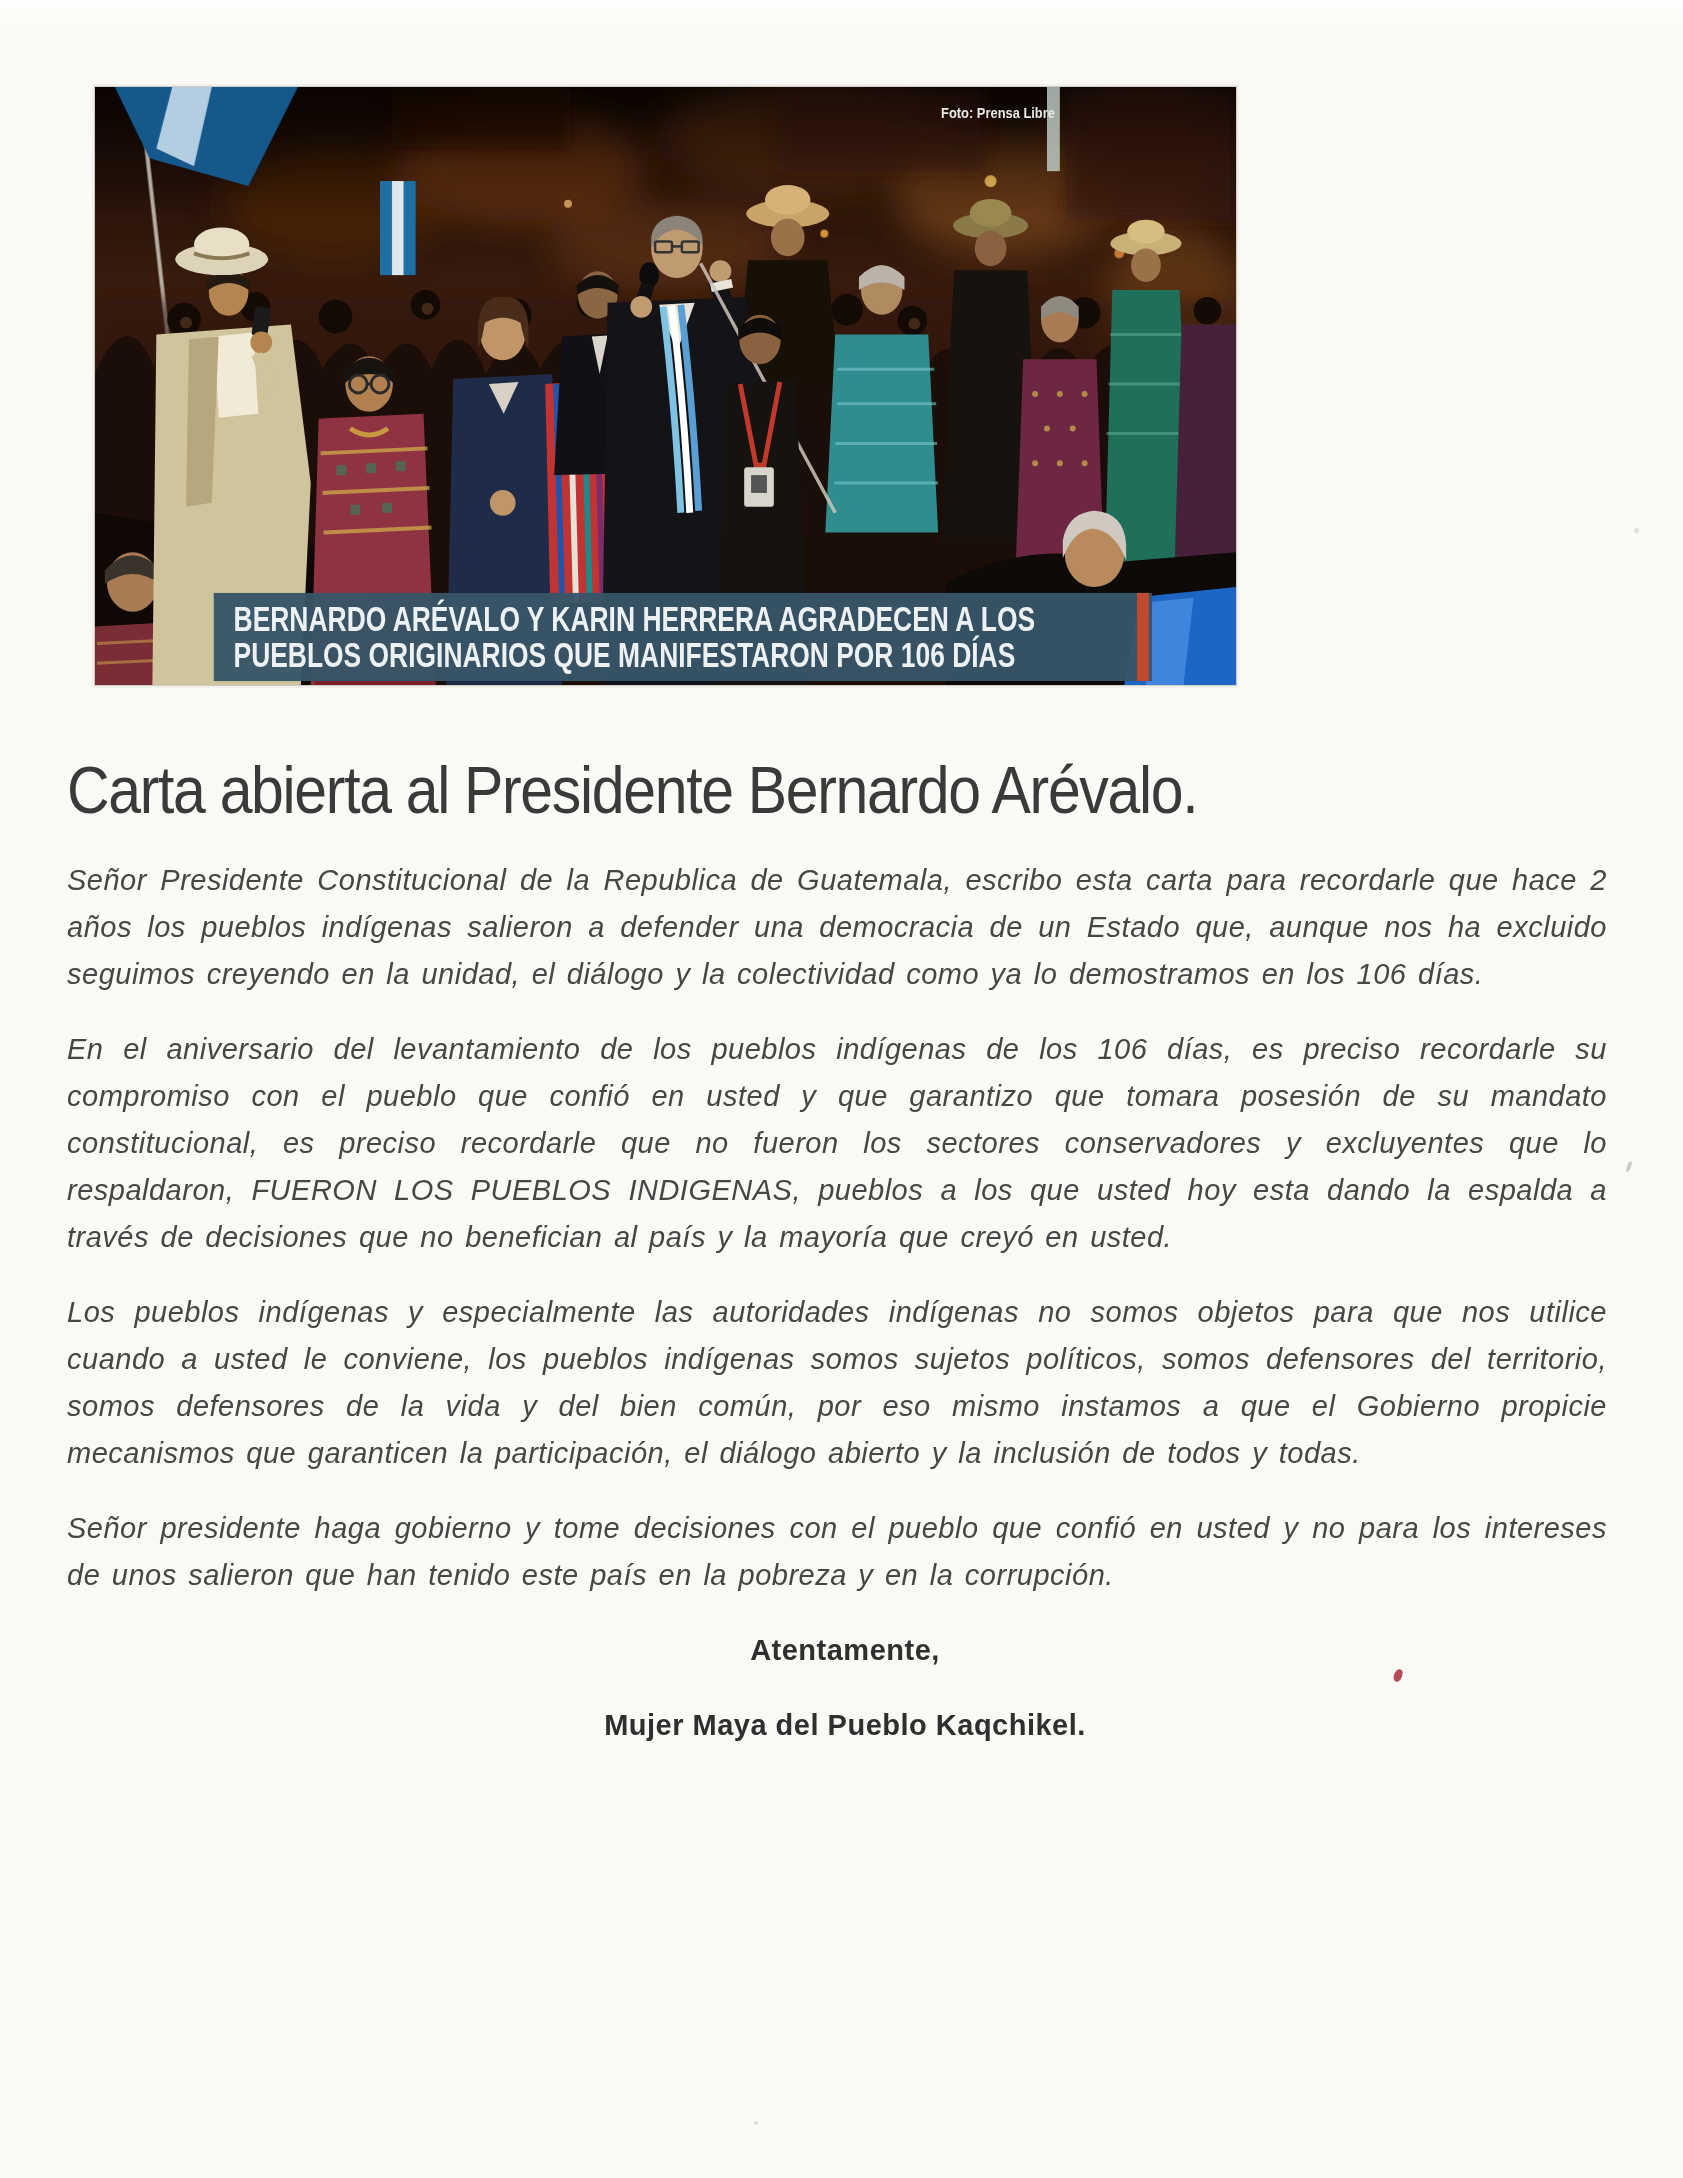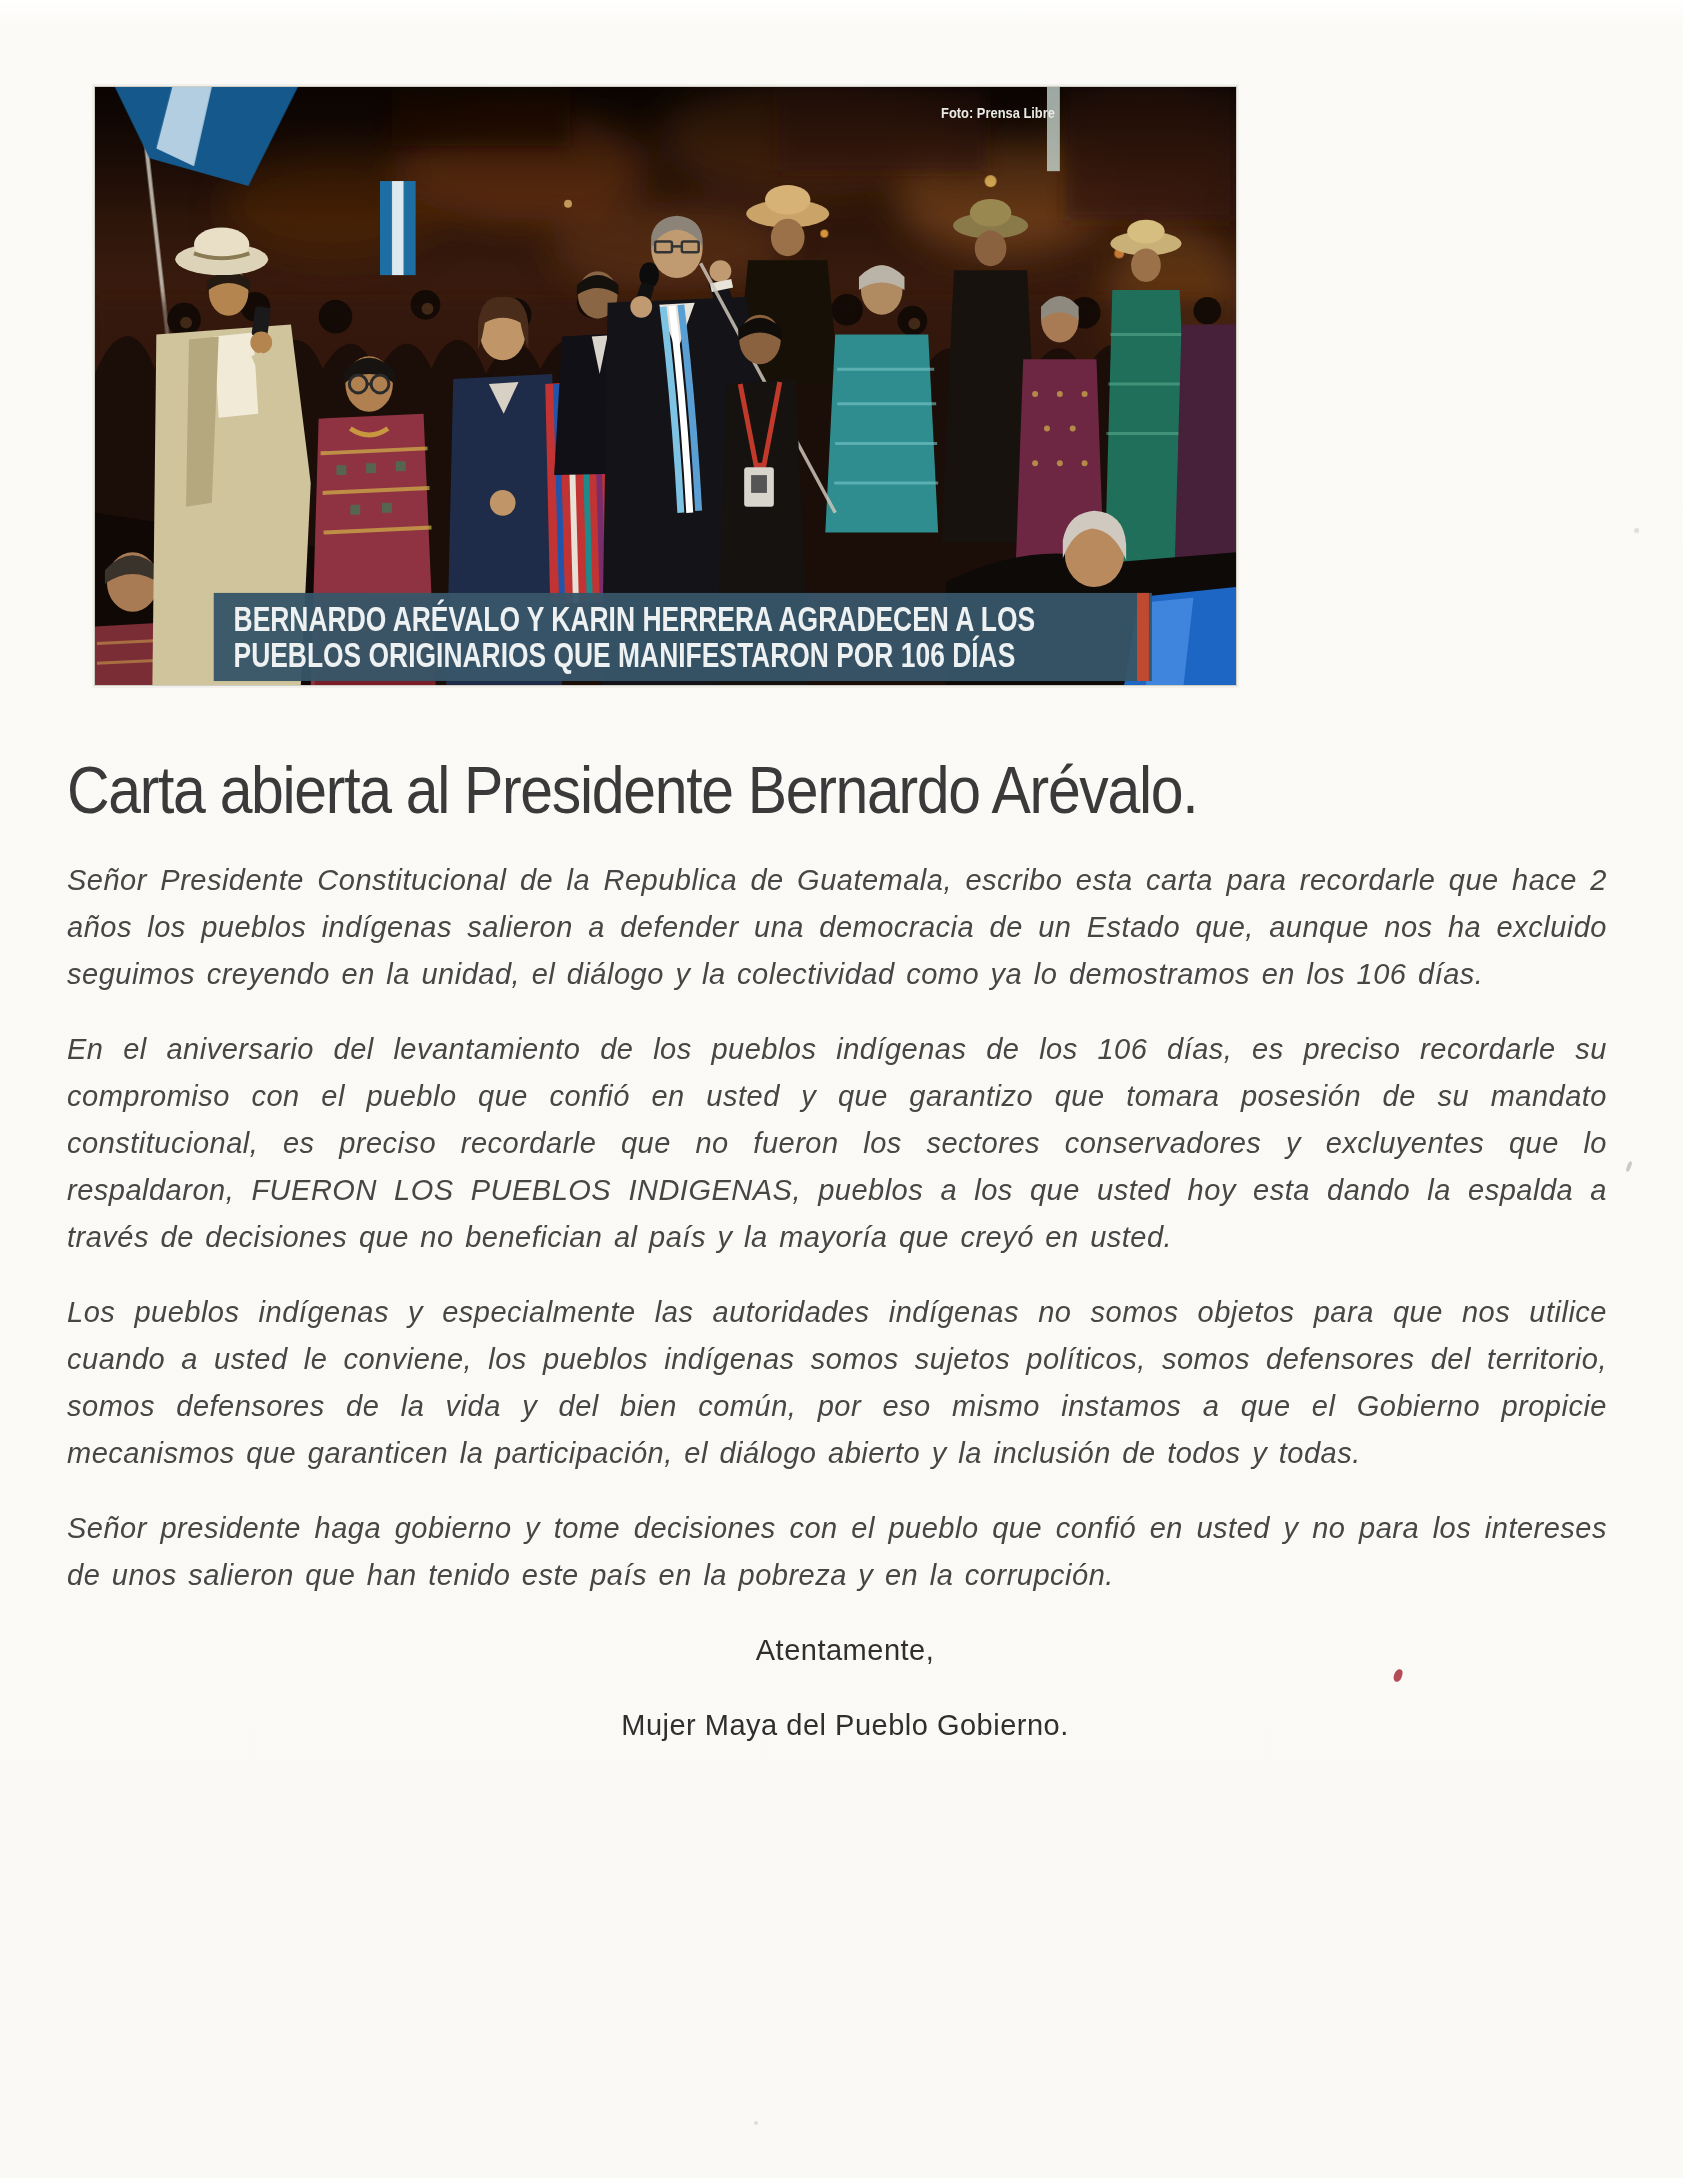--- a/index.html
+++ b/index.html
@@ -31,21 +31,21 @@
   }
   p.body-par{
     margin:0 16px 28px 0;
     font-size:29px;line-height:47px;
     letter-spacing:0.5px;word-spacing:3px;
     text-align:justify;
     font-style:italic;
   }
   p.farewell{ text-align:left; margin-bottom:28px; }
   p.center-line{
-    text-align:center;font-weight:normal;color:#2f2f2f;
+    text-align:center;font-weight:bold;color:#2f2f2f;
     font-size:29px;line-height:47px;letter-spacing:0.5px;
     margin:0 0 28px 0;
   }
   p.center-line.closing{ margin-top:0; }
   
   .speck{position:absolute;border-radius:60% 40% 55% 45%;}
   .speck-red{left:1394px;top:1669px;width:8px;height:13px;background:#a32031;opacity:.8;transform:rotate(14deg);}
   .speck-g1{left:1627px;top:1161px;width:4px;height:11px;background:#8f8d89;opacity:.45;transform:rotate(18deg);}
   .speck-g2{left:1634px;top:528px;width:5px;height:5px;background:#b9b7b2;opacity:.4;}
   .speck-g3{left:754px;top:2121px;width:4px;height:4px;background:#c4c2bd;opacity:.5;}
@@ -313,21 +313,21 @@
   <div class="content">
     <h1 class="letter-title">Carta abierta al Presidente Bernardo Arévalo.</h1>
 
     <p class="body-par">Señor Presidente Constitucional de la Republica de Guatemala, escribo esta carta para recordarle que hace 2 años los pueblos indígenas salieron a defender una democracia de un Estado que, aunque nos ha excluido seguimos creyendo en la unidad, el diálogo y la colectividad como ya lo demostramos en los 106 días.</p>
     <p class="body-par">En el aniversario del levantamiento de los pueblos indígenas de los 106 días, es preciso recordarle su compromiso con el pueblo que confió en usted y que garantizo que tomara posesión de su mandato constitucional, es preciso recordarle que no fueron los sectores conservadores y excluyentes que lo respaldaron, FUERON LOS PUEBLOS INDIGENAS, pueblos a los que usted hoy esta dando la espalda a través de decisiones que no benefician al país y la mayoría que creyó en usted.</p>
     <p class="body-par">Los pueblos indígenas y especialmente las autoridades indígenas no somos objetos para que nos utilice cuando a usted le conviene, los pueblos indígenas somos sujetos políticos, somos defensores del territorio, somos defensores de la vida y del bien común, por eso mismo instamos a que el Gobierno propicie mecanismos que garanticen la participación, el diálogo abierto y la inclusión de todos y todas.</p>
     <p class="body-par">Señor presidente haga gobierno y tome decisiones con el pueblo que confió en usted y no para los intereses de unos salieron que han tenido este país en la pobreza y en la corrupción.</p>
 
 
     <p class="center-line closing">Atentamente,</p>
-    <p class="center-line">Mujer Maya del Pueblo Gobierno.</p>
+    <p class="center-line">Mujer Maya del Pueblo Kaqchikel.</p>
   </div>
 
   <div class="speck speck-red"></div>
   <div class="speck speck-g1"></div>
   <div class="speck speck-g2"></div>
   <div class="speck speck-g3"></div>
 </div>
 
 
 </body></html>

